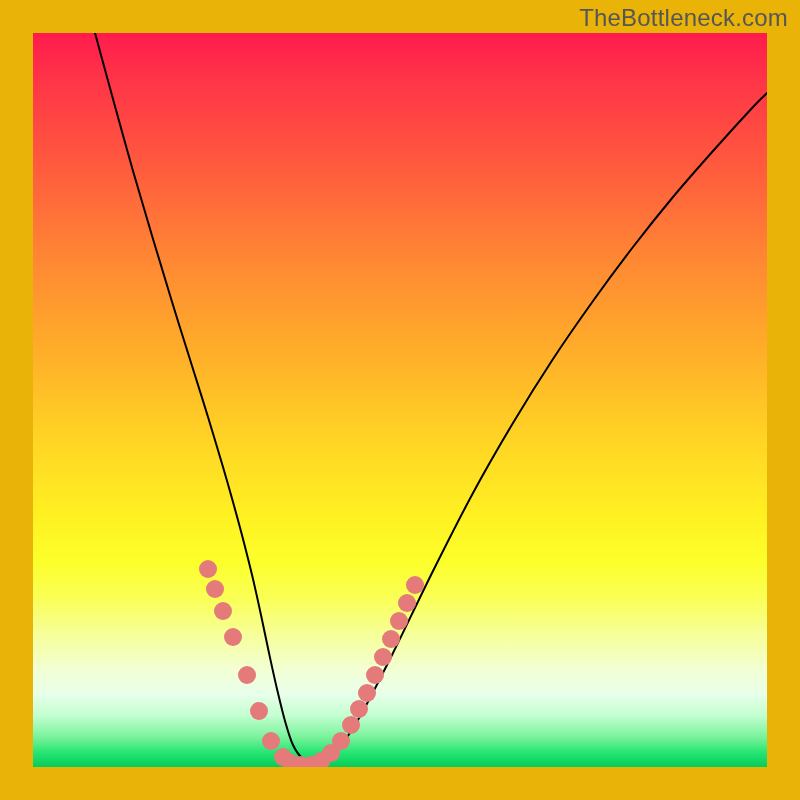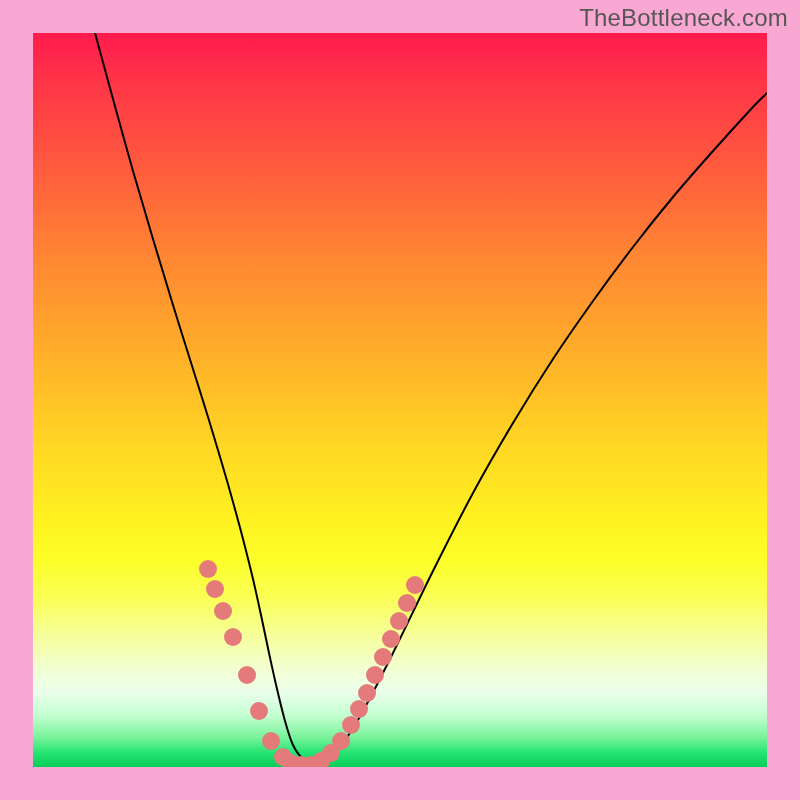--- a/index.html
+++ b/index.html
@@ -7,21 +7,21 @@
     padding: 0;
     width: 800px;
     height: 800px;
     background: #000;
     overflow: hidden;
   }
   .frame {
     position: relative;
     width: 800px;
     height: 800px;
-    background: #f9a8d4;
+    background: #eab308;
   }
   .watermark {
     position: absolute;
     top: 4px;
     right: 12px;
     font-family: Arial, Helvetica, sans-serif;
     font-size: 24px;
     font-weight: 500;
     color: #565656;
     letter-spacing: 0.2px;

